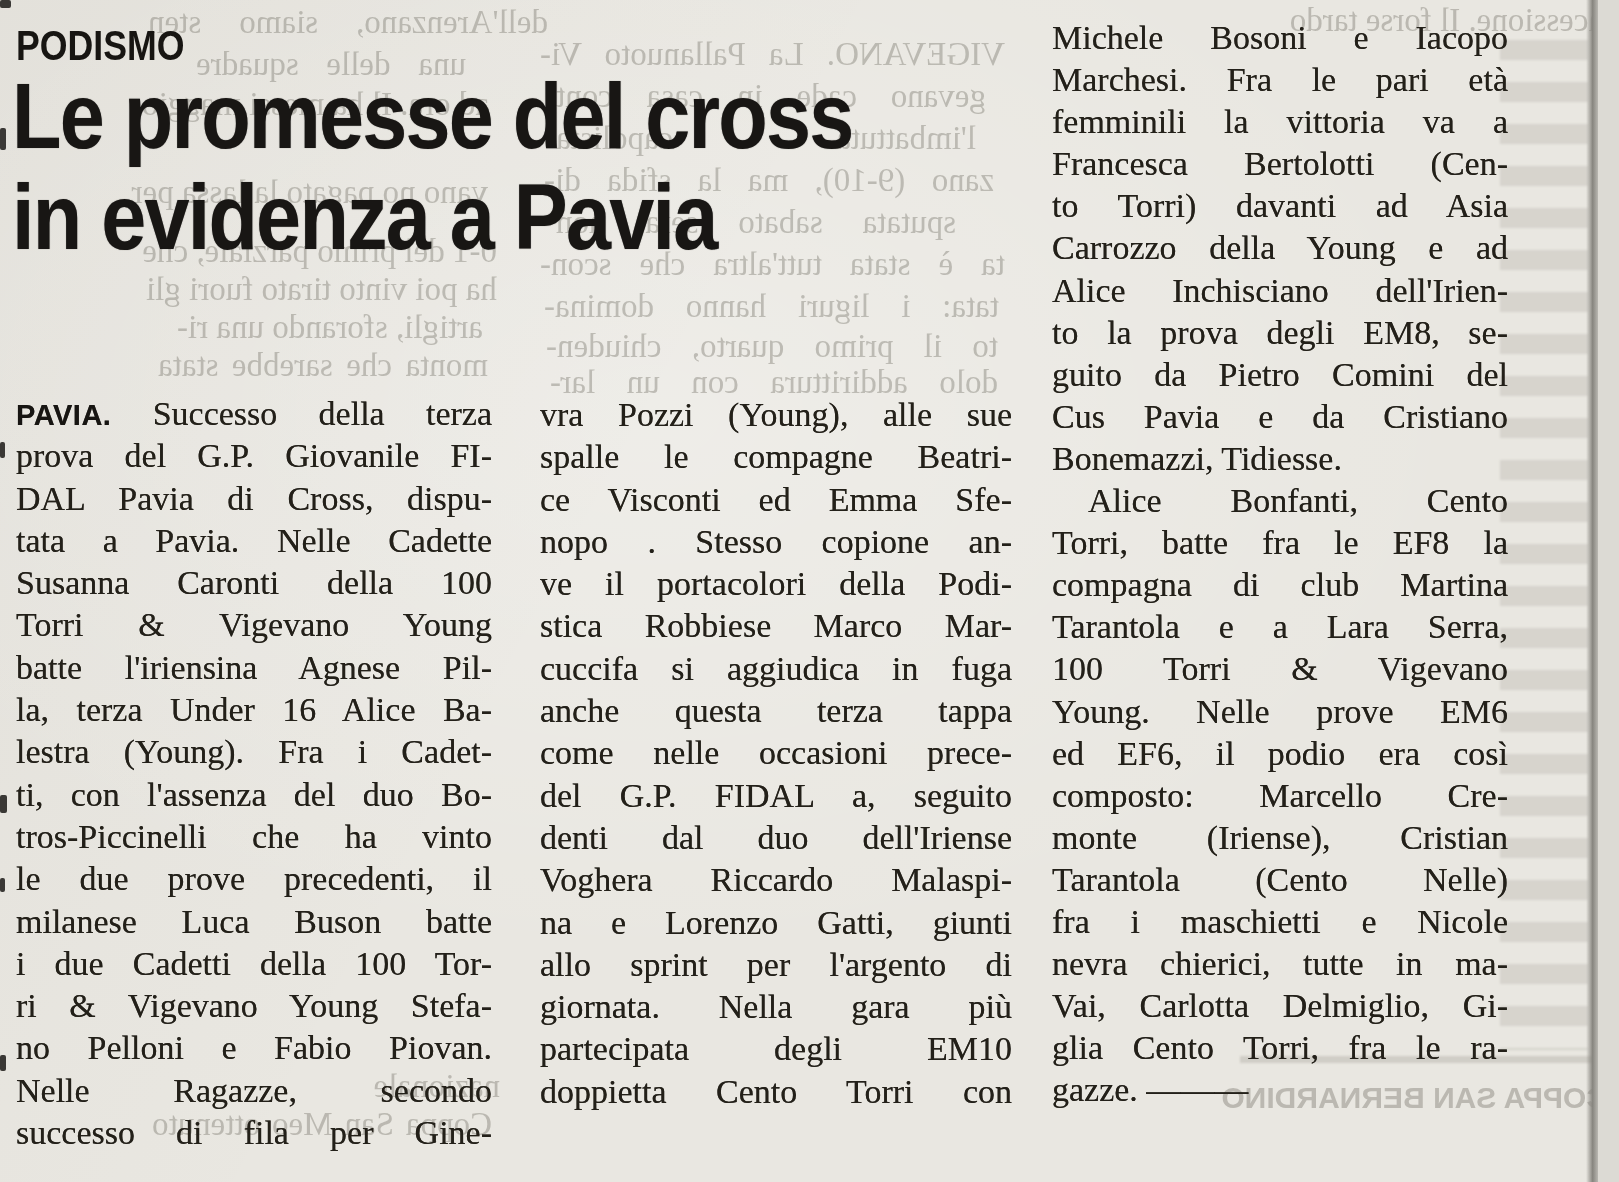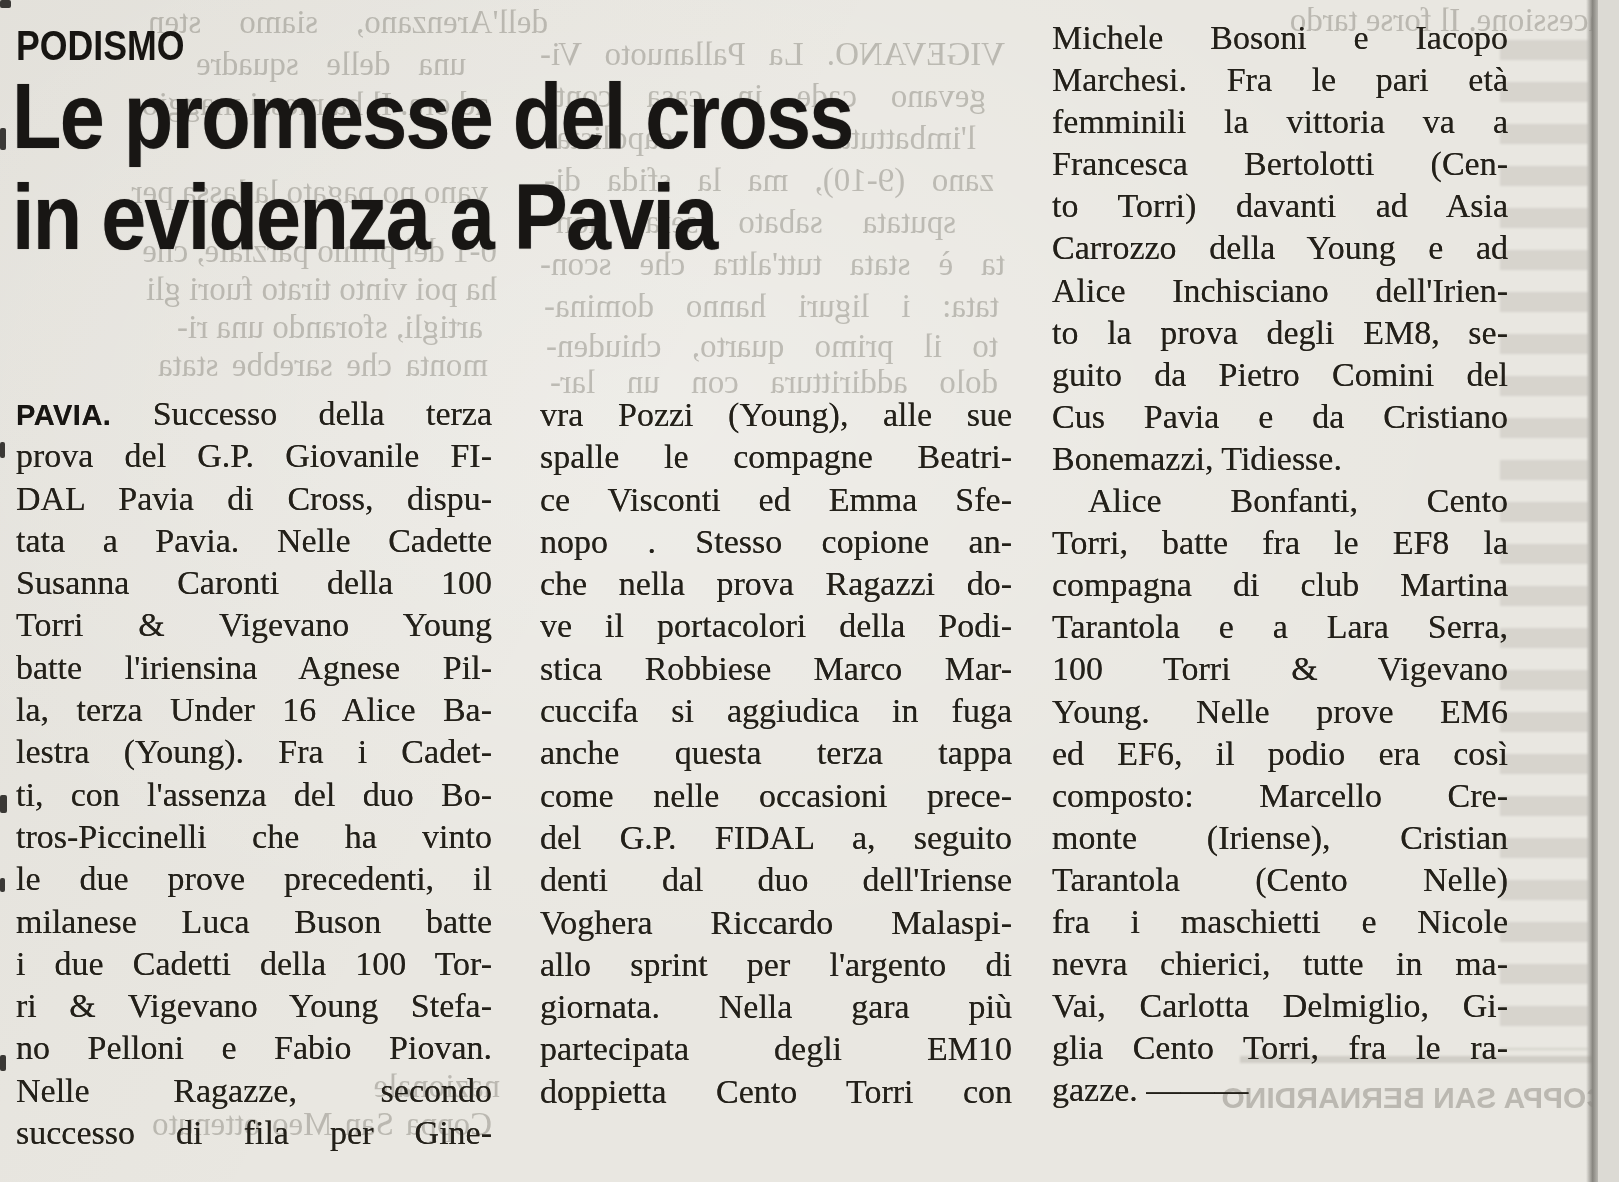--- a/index.html
+++ b/index.html
@@ -141,29 +141,29 @@
       <div class="line">ri &amp; Vigevano Young Stefa-</div>
       <div class="line">no Pelloni e Fabio Piovan.</div>
       <div class="line">Nelle Ragazze, secondo</div>
       <div class="line">successo di fila per Gine-</div>
     </div>
   <div class="col" style="left:540px;top:394px;width:472px;--lh:42.3px;">
       <div class="line">vra Pozzi (Young), alle sue</div>
       <div class="line">spalle le compagne Beatri-</div>
       <div class="line">ce Visconti ed Emma Sfe-</div>
       <div class="line">nopo . Stesso copione an-</div>
-      <div class="line">che nella prova Ragazzi do-</div>
       <div class="line">ve il portacolori della Podi-</div>
       <div class="line">stica Robbiese Marco Mar-</div>
       <div class="line">cuccifa si aggiudica in fuga</div>
       <div class="line">anche questa terza tappa</div>
       <div class="line">come nelle occasioni prece-</div>
       <div class="line">del G.P. FIDAL a, seguito</div>
       <div class="line">denti dal duo dell'Iriense</div>
       <div class="line">Voghera Riccardo Malaspi-</div>
+      <div class="line">na e Lorenzo Gatti, giunti</div>
       <div class="line">allo sprint per l'argento di</div>
       <div class="line">giornata. Nella gara più</div>
       <div class="line">partecipata degli EM10</div>
       <div class="line">doppietta Cento Torri con</div>
     </div>
   <div class="col" style="left:1052px;top:17px;width:456px;--lh:42.1px;">
       <div class="line">Michele Bosoni e Iacopo</div>
       <div class="line">Marchesi. Fra le pari età</div>
       <div class="line">femminili la vittoria va a</div>
       <div class="line">Francesca Bertolotti (Cen-</div>

